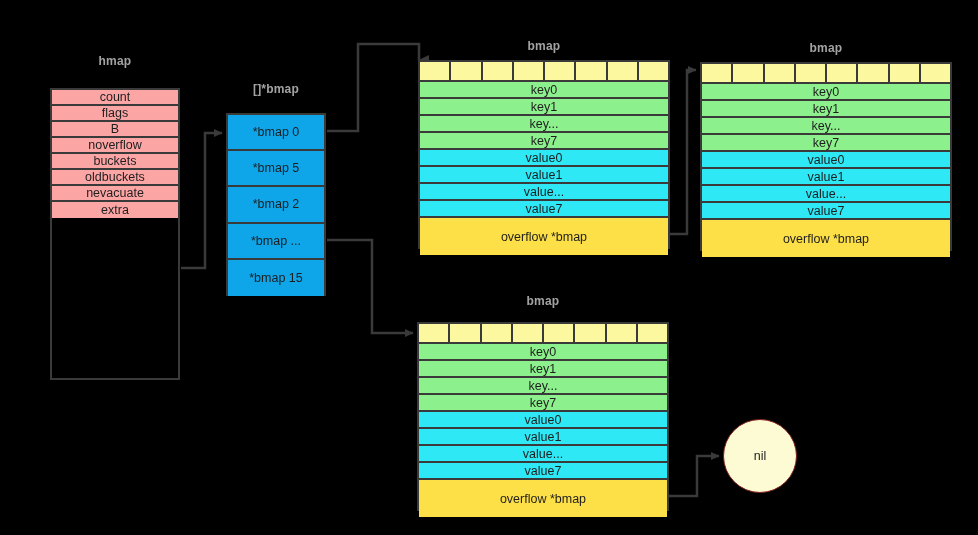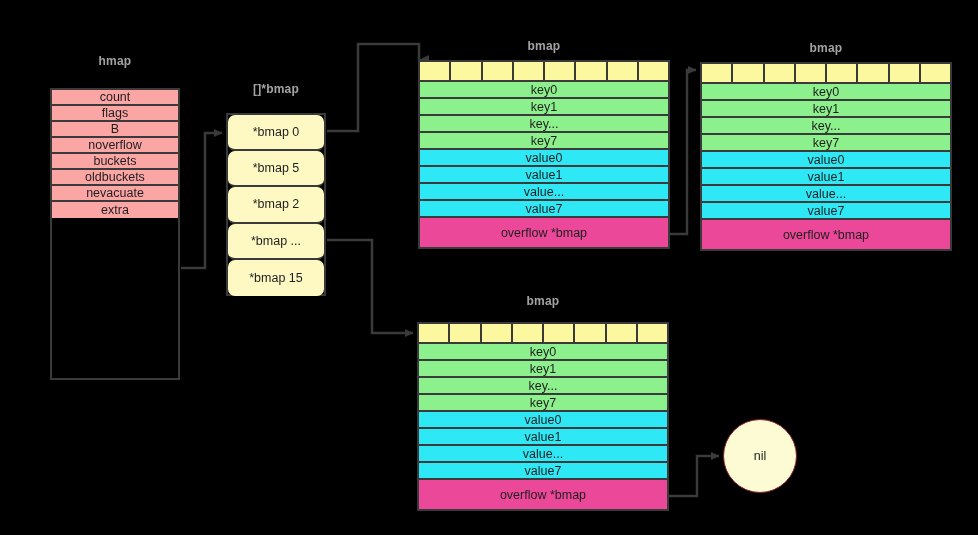--- a/index.html
+++ b/index.html
@@ -42,21 +42,21 @@
     overflow: hidden;
   }
   .row:last-child { border-bottom: none; }
 
   
   #hmap-box { left: 50px; top: 88px; width: 130px; height: 292px; }
   .hmap-row { height: 16px; background: #fca5a5; }
 
   
   #bmaparr-box { left: 226px; top: 113px; width: 100px; height: 183px; }
-  .arr-row { height: 36.2px; background: #fef9c3; border-radius: 7px; }
+  .arr-row { height: 36.2px; background: #0ea5e9; }
 
   
   .bmap-box { width: 252px; }
   #bmap0-box { left: 418px; top: 60px; height: 189px; }
   #bmap1-box { left: 700px; top: 62px; height: 189px; }
   #bmap2-box { left: 417px; top: 322px; height: 189px; }
 
   .tophash {
     display: flex;
     height: 20px;
@@ -66,21 +66,21 @@
   .tophash-cell {
     flex: 1 1 0;
     background: #fcf8a0;
     box-sizing: border-box;
     border-right: 2px solid #3a3a3a;
   }
   .tophash-cell:last-child { border-right: none; }
 
   .key-row { height: 17px; background: #8cf08c; }
   .val-row { height: 17px; background: #2ee8f5; }
-  .ovf-row { height: 29px; background: #ec4899; border-bottom: none; }
+  .ovf-row { height: 37px; background: #fde047; border-bottom: none; }
 
   
   #nil-circle {
     position: absolute;
     left: 723px; top: 419px;
     width: 74px; height: 74px;
     border-radius: 50%;
     background: #fcfbd4;
     border: 1px solid #7f1d1d;
     display: flex;

